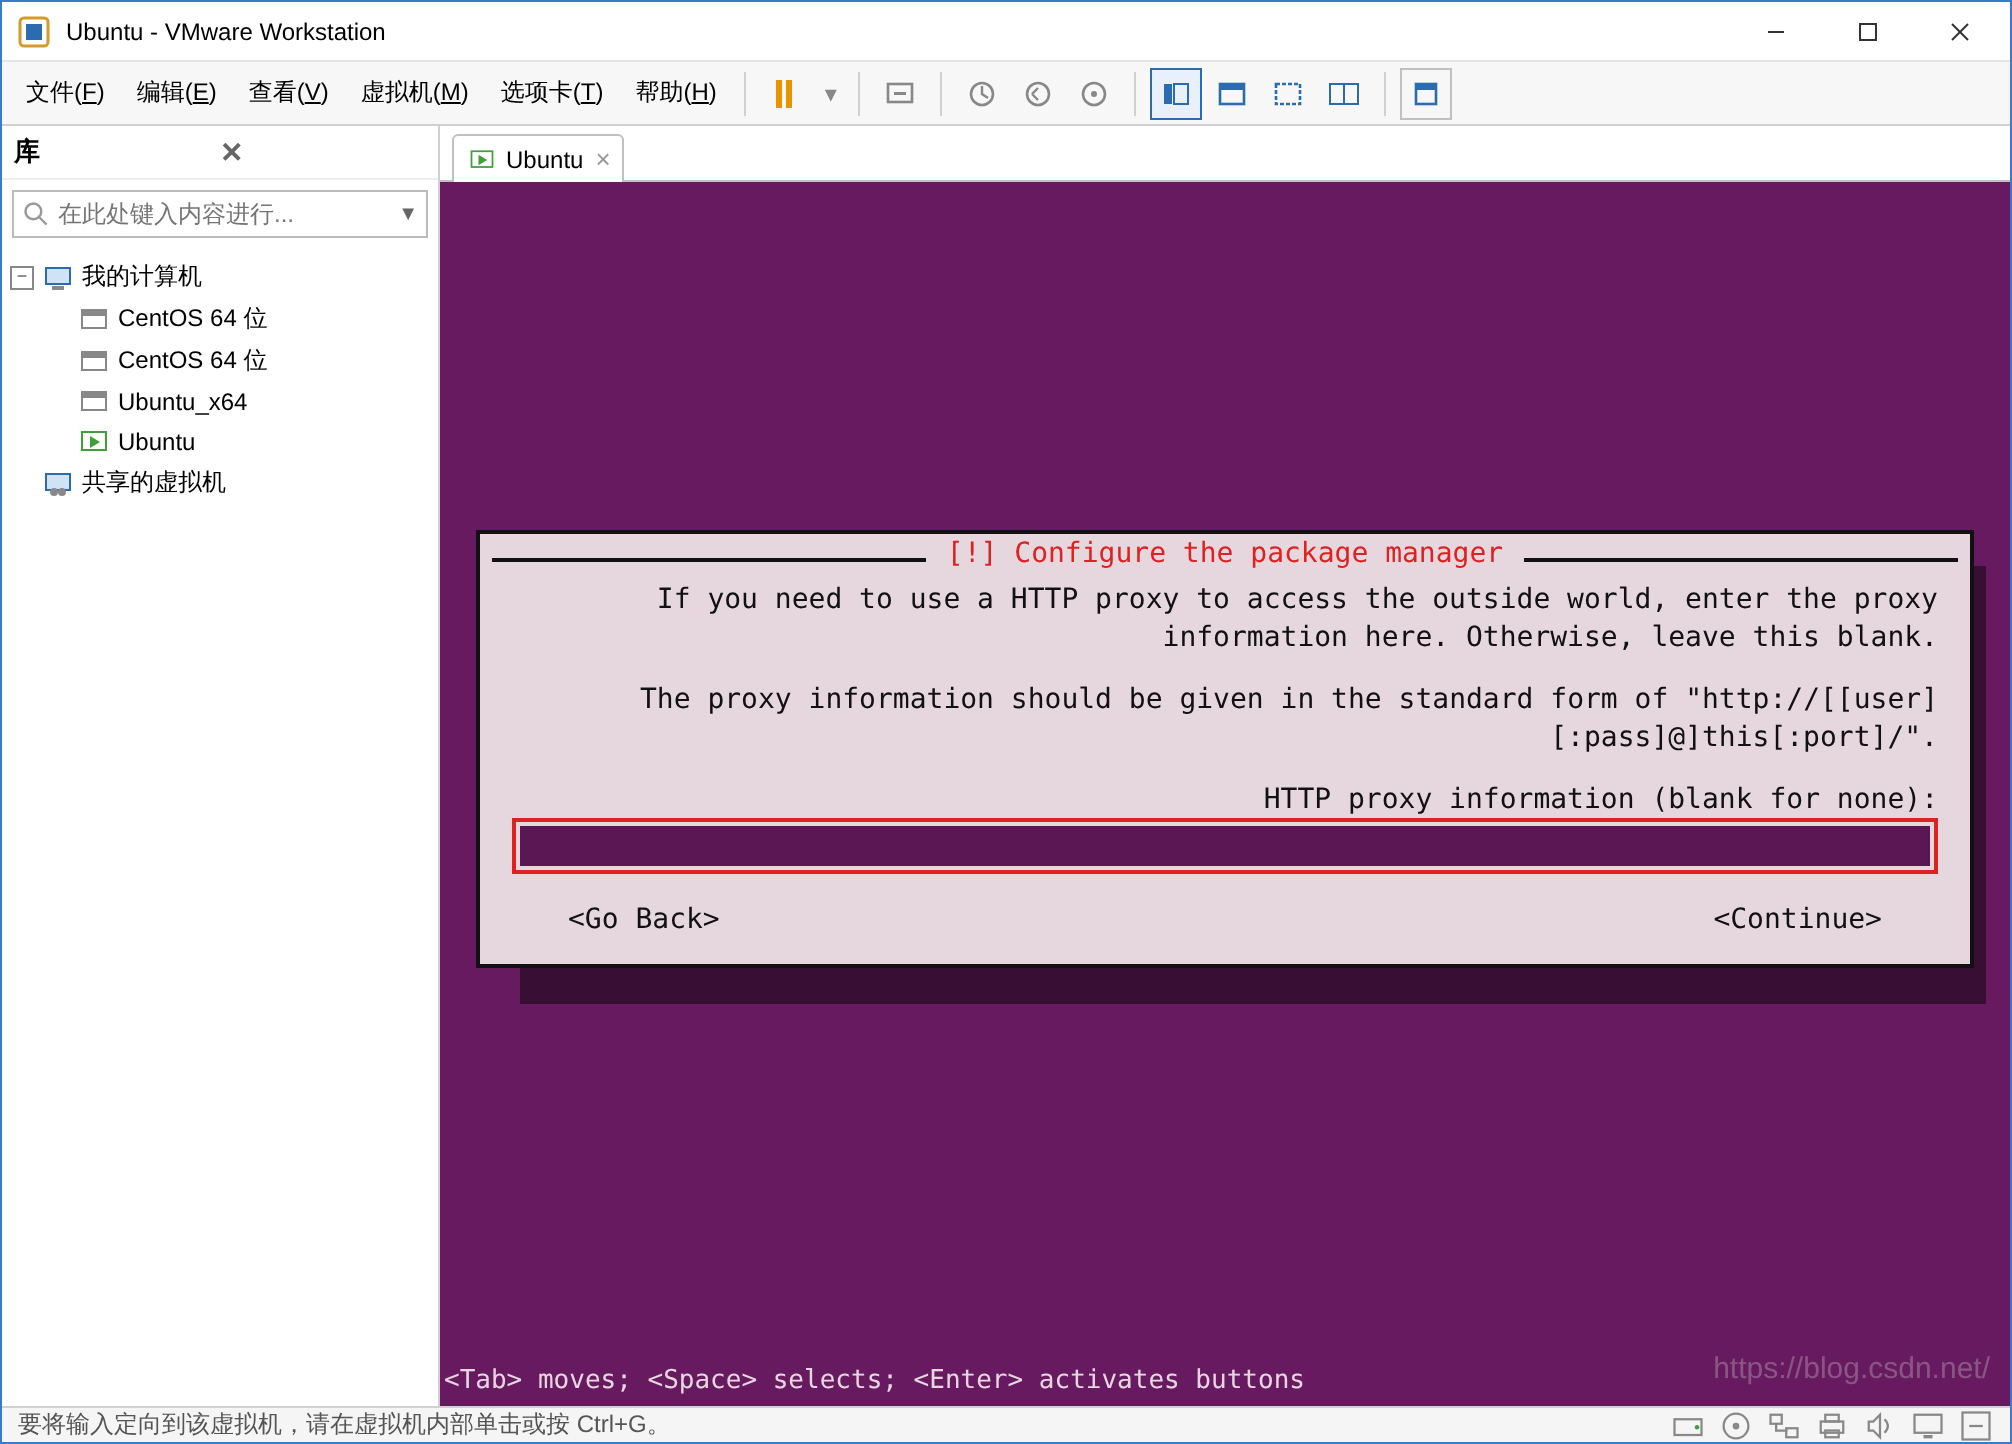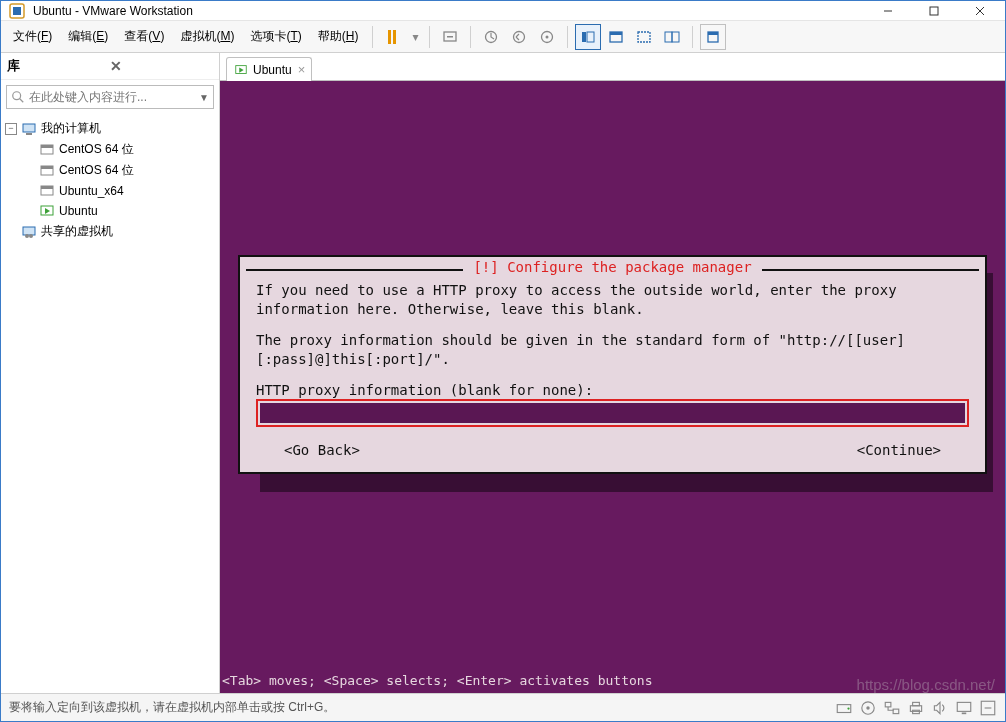--- a/index.html
+++ b/index.html
@@ -1,20 +1,20 @@
 <!DOCTYPE html>
 <html><head>
   <meta charset="utf-8">
   <style>
     * { margin: 0; padding: 0; box-sizing: border-box; }
     body { font-family: "Microsoft YaHei", "Segoe UI", sans-serif; font-size: 12px; background: #fff; overflow: hidden; }
     .window { width: 1006px; height: 722px; border: 1px solid #3a7bc8; display: flex; flex-direction: column; position: relative; }
 
     
-    .titlebar { height: 20px; display: flex; align-items: center; padding: 0 2px 0 8px; background: #fff; border-bottom: 1px solid #e5e5e5; }
+    .titlebar { height: 30px; display: flex; align-items: center; padding: 0 2px 0 8px; background: #fff; border-bottom: 1px solid #e5e5e5; }
     .titlebar-icon { width:16px; height:16px; margin-right:8px; display:flex; align-items:center; justify-content:center; }
     .titlebar-title { flex: 1; color: #000; font-size: 12px; }
     .win-controls { display: flex; }
     .win-btn { width: 46px; height: 28px; display:flex; align-items:center; justify-content:center; color:#333; cursor:default; }
 
     
     .menubar { height: 32px; display:flex; align-items:center; padding: 0 4px; background:#f7f7f7; border-bottom:1px solid #d0d0d0; }
     .menu-item { padding: 4px 8px; font-size:12px; color:#000; }
     .menu-item .u { text-decoration: underline; }
     .tb-sep { width:1px; height:22px; background:#d0d0d0; margin:0 6px; }
@@ -52,31 +52,31 @@
 
     .vm-viewport { flex:1; background: #671a5f; position:relative; overflow:hidden; }
 
     
     .installer { position:absolute; left:18px; right:18px; top:174px; }
     .dlg-shadow { position:absolute; left:22px; top:18px; right:-6px; bottom:-18px; background:#000; opacity:0.45; }
     .dlg { position:relative; background:#e6d7df; border:2px solid #111; }
     .dlg-title-row { display:flex; align-items:center; }
     .dlg-rule { flex:1; border-top:2px solid #111; margin:10px 6px 0 6px; }
     .dlg-title { color:#d22; font-family: "DejaVu Sans Mono","Courier New",monospace; font-size:14px; padding:0 4px; position:relative; top:2px; }
-    .dlg-body { padding: 8px 16px 12px 16px; font-family:"DejaVu Sans Mono","Courier New",monospace; font-size:14px; color:#111; line-height:1.35; }
+    .dlg-body { padding: 8px 16px 12px 16px; font-family:"DejaVu Sans Mono","Courier New",monospace; font-size:14px; color:#111; line-height:1.35;text-align:right; }
     .dlg-body p { margin-bottom:12px; }
     .field-box { border:2px solid #d22; padding:2px; margin-bottom:14px; }
     .field-input { height:20px; background:#5a1753; }
     .dlg-buttons { display:flex; justify-content:space-between; padding:0 28px; }
     .dlg-btn-label { cursor:default; }
 
     .helpbar { position:absolute; left:0; right:0; bottom:0; height:20px; color:#e6d7df; font-family:"DejaVu Sans Mono","Courier New",monospace; font-size:13px; padding-left:2px; }
 
     
-    .statusbar { height:28px; border-top:1px solid #d0d0d0; background:#f5f5f5; display:flex; align-items:center; padding:0 8px; font-size:12px; color:#555; }
+    .statusbar { height:18px; border-top:1px solid #d0d0d0; background:#f5f5f5; display:flex; align-items:center; padding:0 8px; font-size:12px; color:#555; }
     .statusbar .status-text { flex:1; }
     .status-icons { display:flex; gap:6px; align-items:center; }
     .status-icon { width:18px; height:18px; display:flex; align-items:center; justify-content:center; color:#888; }
     
     .watermark { position:absolute; right:10px; bottom:28px; color:rgba(200,200,200,0.35); font-size:15px; font-family:Arial; pointer-events:none;text-align:right; }
   </style>
 </head>
 <body>
 
 <div class="window">

